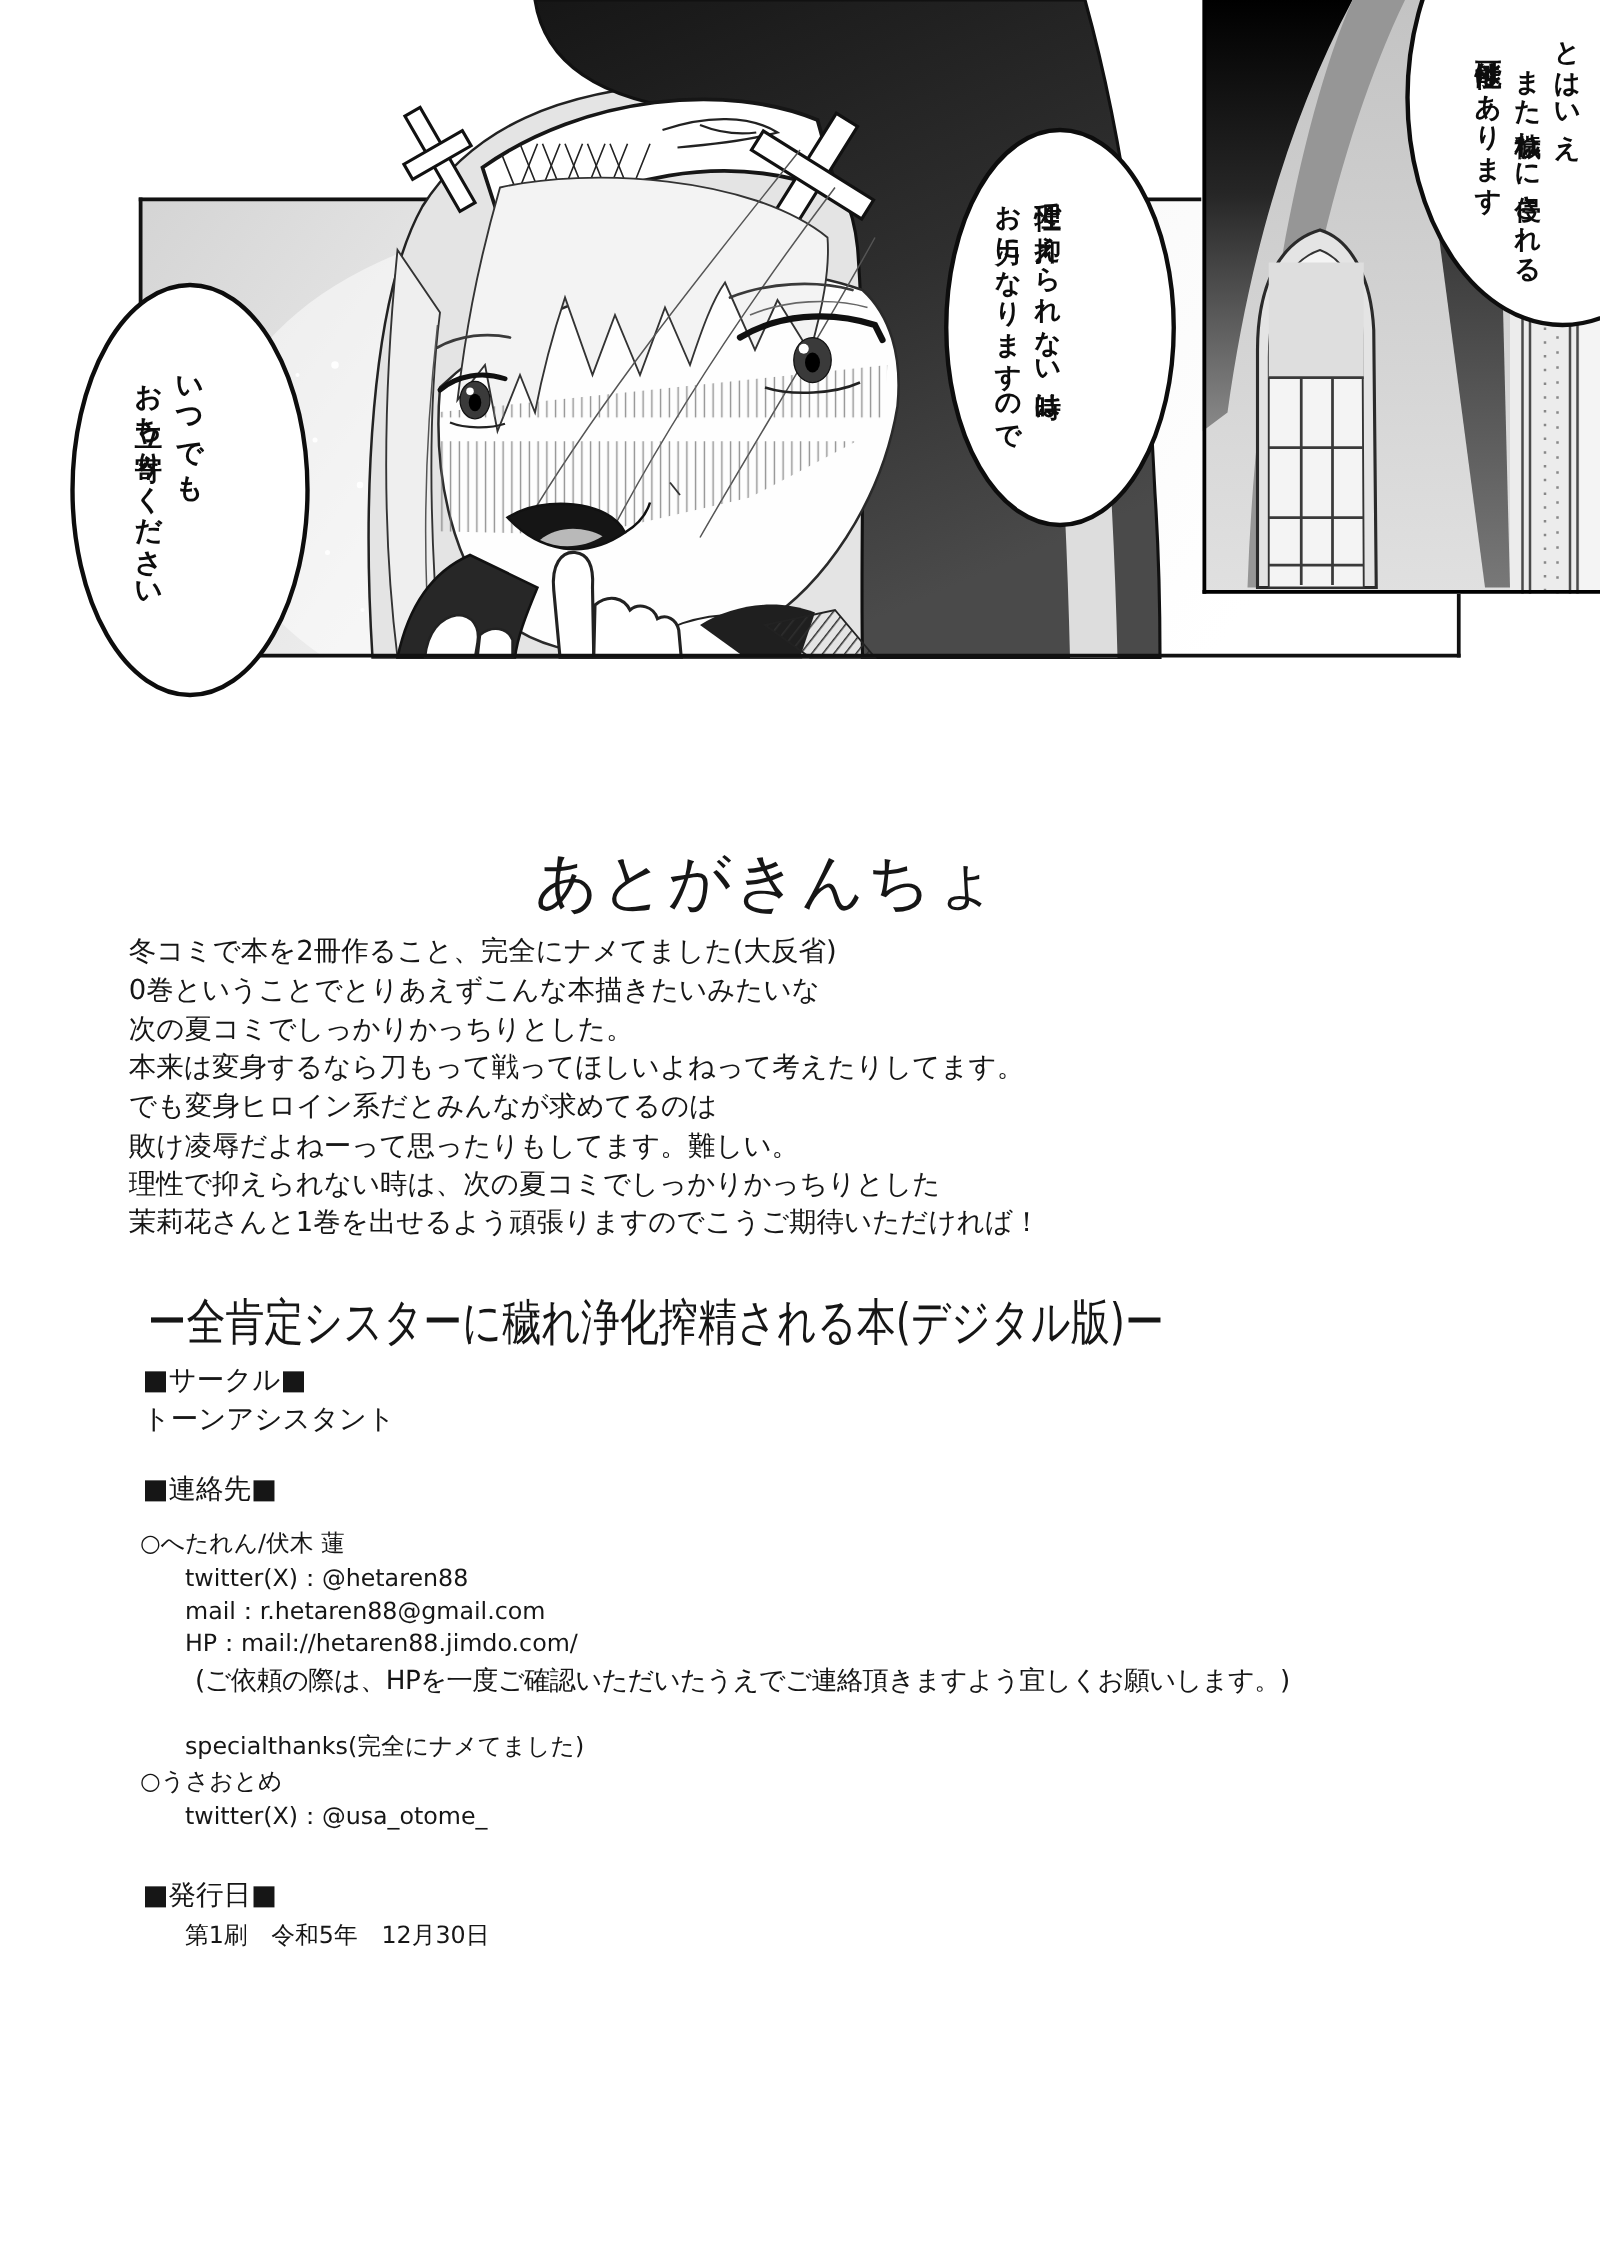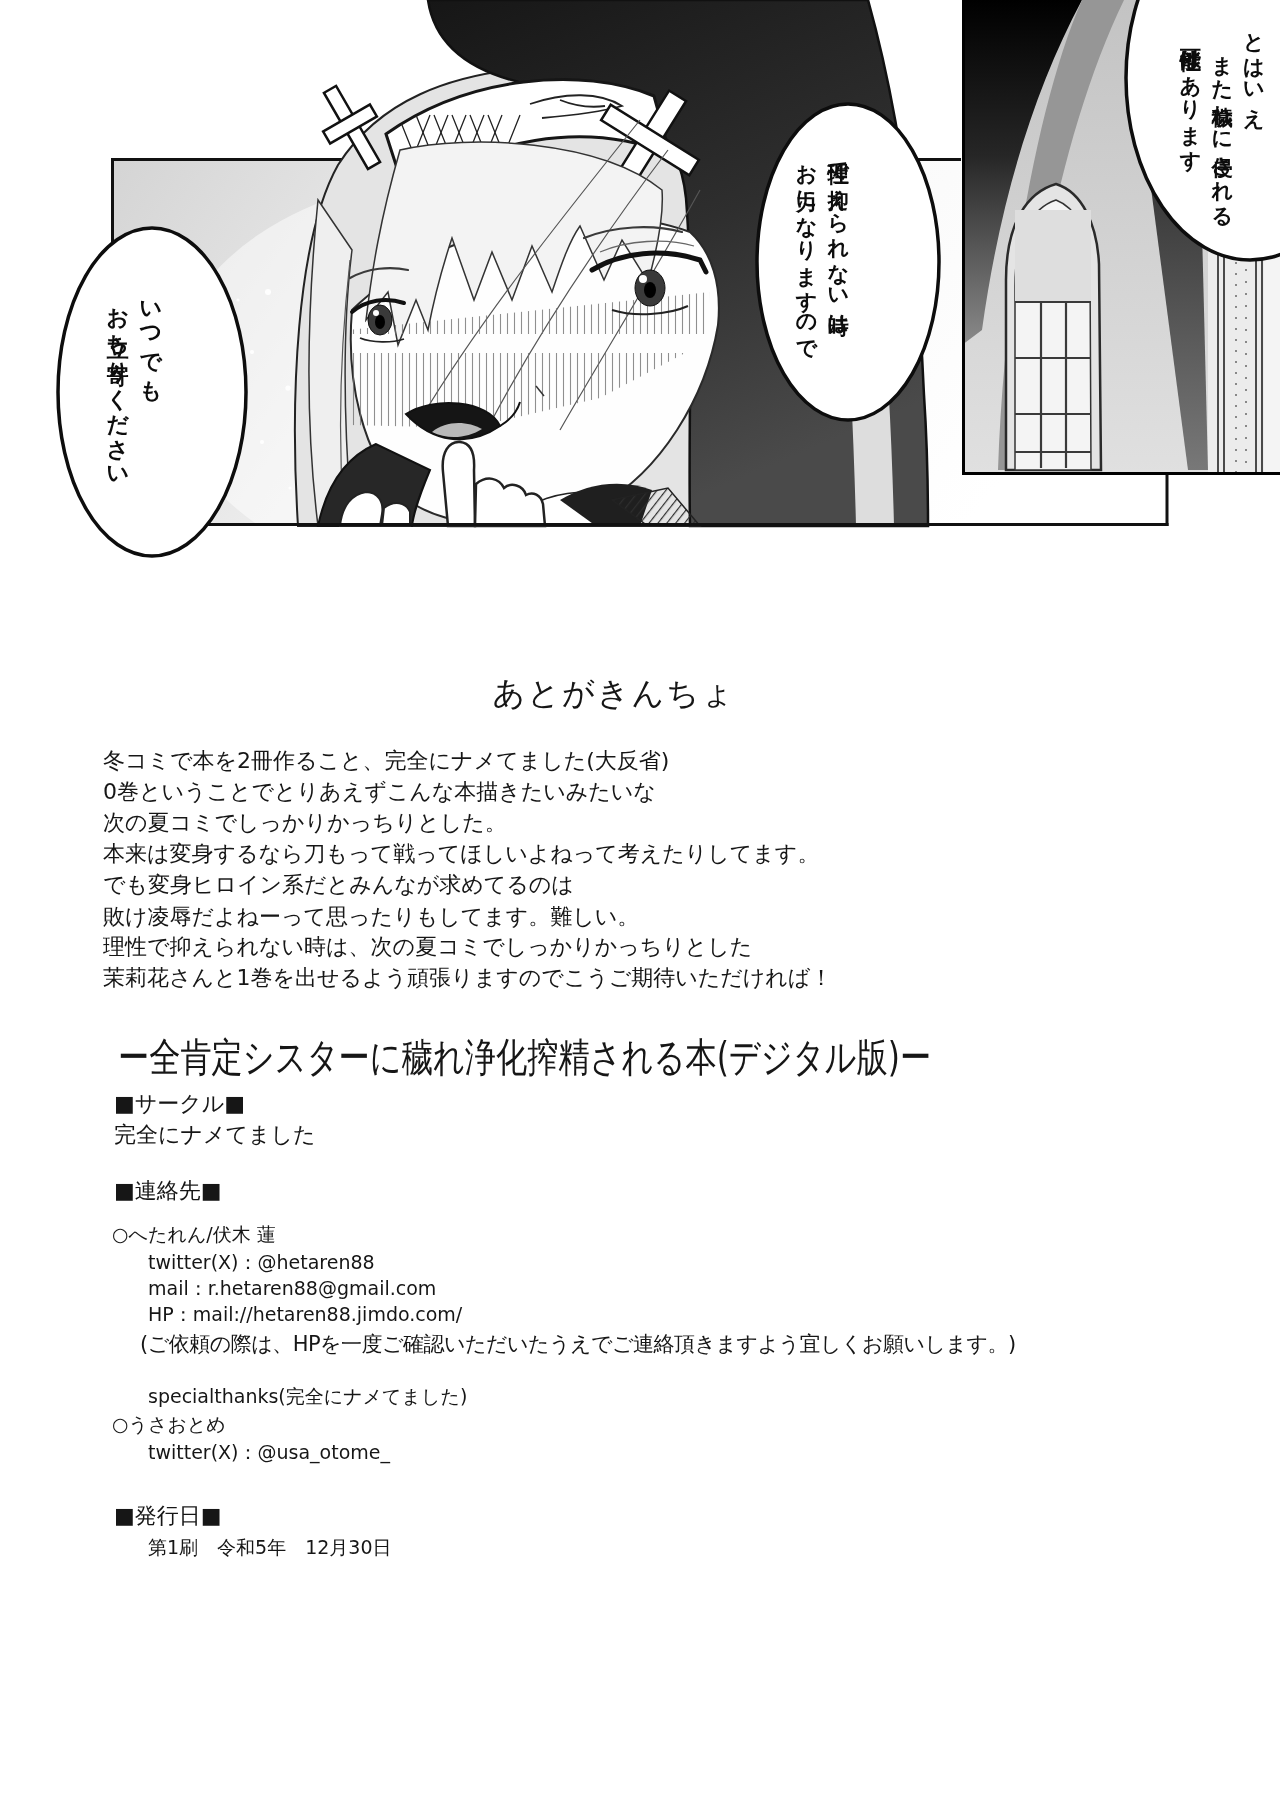--- a/index.html
+++ b/index.html
@@ -19,21 +19,21 @@
   .vt span + span{margin-right:6px;}
   .vt-left{left:104px;top:286px;height:240px;font-size:22px;}
   .vt-mid{left:793px;top:146px;height:266px;font-size:21px;}
   .vt-tr{left:1177px;top:18px;height:240px;font-size:21px;}
   .vt-tr span:nth-child(2){margin-top:22px;}
   .vt-tr span:nth-child(3){margin-top:14px;}
   .vt-left span:nth-child(2){margin-top:6px;}
   .vt-mid span:nth-child(2){margin-top:4px;}
   
   .t-line{position:absolute;white-space:pre;color:#161616;}
-  .aw-title{left:0;top:672px;width:1228px;text-align:center;font-size:32px;letter-spacing:2px;}
+  .aw-title{left:0;top:672px;width:1228px;text-align:center;font-size:50px;letter-spacing:2px;}
   .aw-body{left:103px;font-size:22px;}
   .aw-booktitle{left:118px;top:1030px;font-size:40px;transform:scaleX(0.78);transform-origin:left top;}
   .aw-h{font-size:22px;}
   .aw-s{font-size:19px;}
   .aw-note{font-size:21px;letter-spacing:-0.5px;}
   .aw-small{font-size:22px;}
 </style>
 </head>
 <body>
 
@@ -252,29 +252,29 @@
   <div class="t-line aw-body" style="top:808px">次の夏コミでしっかりかっちりとした。</div>
   <div class="t-line aw-body" style="top:839px">本来は変身するなら刀もって戦ってほしいよねって考えたりしてます。</div>
   <div class="t-line aw-body" style="top:870px">でも変身ヒロイン系だとみんなが求めてるのは</div>
   <div class="t-line aw-body" style="top:902px">敗け凌辱だよねーって思ったりもしてます。難しい。</div>
   <div class="t-line aw-body" style="top:932px">理性で抑えられない時は、次の夏コミでしっかりかっちりとした</div>
   <div class="t-line aw-body" style="top:963px">茉莉花さんと1巻を出せるよう頑張りますのでこうご期待いただければ！</div>
 
   <div class="t-line aw-booktitle">ー全肯定シスターに穢れ浄化搾精される本(デジタル版)ー</div>
 
   <div class="t-line aw-h" style="left:114px;top:1089px">■サークル■</div>
-  <div class="t-line aw-small" style="left:114px;top:1120px">完全にナメてました</div>
+  <div class="t-line aw-small" style="left:114px;top:1120px">トーンアシスタント</div>
 
   <div class="t-line aw-h" style="left:114px;top:1176px">■連絡先■</div>
 
   <div class="t-line aw-s" style="left:112px;top:1222px">○へたれん/伏木 蓮</div>
   <div class="t-line aw-s" style="left:148px;top:1250px">twitter(X)：@hetaren88</div>
   <div class="t-line aw-s" style="left:148px;top:1276px">mail：r.hetaren88@gmail.com</div>
   <div class="t-line aw-s" style="left:148px;top:1302px">HP：mail://hetaren88.jimdo.com/</div>
-  <div class="t-line aw-note" style="left:140px;top:1330px">(ご依頼の際は、HPを一度ご確認いただいたうえでご連絡頂きますよう宜しくお願いします。)</div>
+  <div class="t-line aw-note" style="left:156px;top:1330px">(ご依頼の際は、HPを一度ご確認いただいたうえでご連絡頂きますよう宜しくお願いします。)</div>
 
   <div class="t-line aw-s" style="left:148px;top:1384px">specialthanks(完全にナメてました)</div>
   <div class="t-line aw-s" style="left:112px;top:1412px">○うさおとめ</div>
   <div class="t-line aw-s" style="left:148px;top:1440px">twitter(X)：@usa_otome_</div>
 
   <div class="t-line aw-h" style="left:114px;top:1501px">■発行日■</div>
   <div class="t-line aw-s" style="left:148px;top:1535px">第1刷　令和5年　12月30日</div>
 </div>
 
 </body></html>

